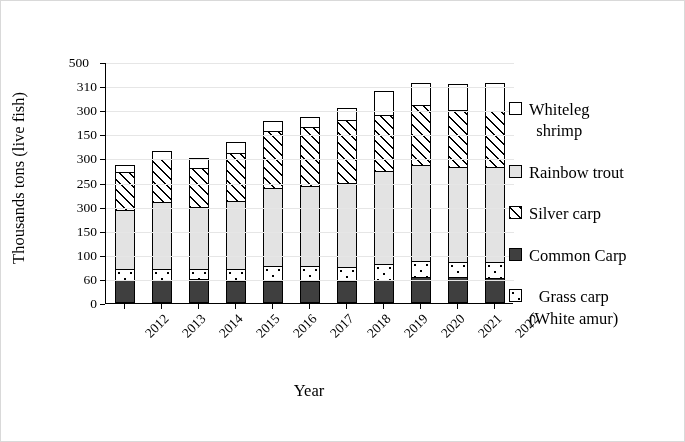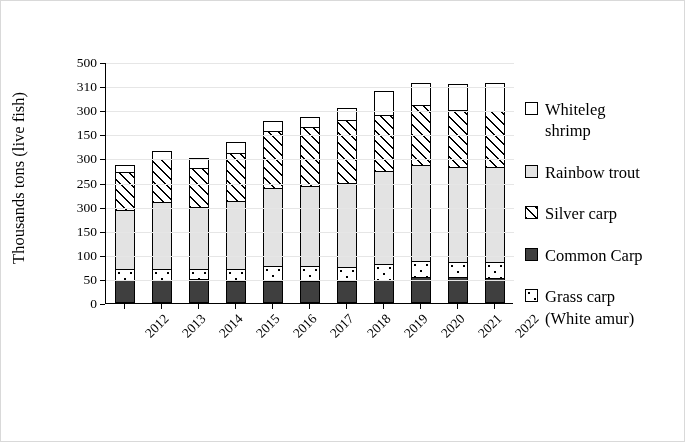--- a/index.html
+++ b/index.html
@@ -31,21 +31,21 @@
   .f-shrimp{background:#ffffff;}
 
   .xtick{position:absolute;top:248px;font-size:13.5px;transform:rotate(-45deg);transform-origin:right top;white-space:nowrap;}
   .xtick-mark{position:absolute;top:0;width:1px;height:5px;background:#000;}
 
   .ylabel{position:absolute;left:4px;top:52px;width:28px;height:250px;display:flex;align-items:center;justify-content:center;}
   .ylabel span{transform:rotate(-90deg);white-space:nowrap;font-size:16.5px;}
   .xlabel{position:absolute;left:104px;top:380px;width:408px;text-align:center;font-size:16.5px;}
 
   
-  .legend{position:absolute;left:524px;top:98px;width:158px;}
+  .legend{position:absolute;left:508px;top:98px;width:158px;text-align:center;}
   .legend-item{display:flex;align-items:flex-start;margin-bottom:20px;}
   .legend-key{width:13px;height:13px;box-sizing:border-box;border:1px solid #000;flex:0 0 13px;margin-top:3px;margin-right:7px;}
   .legend-text{font-size:16.5px;line-height:1.3;}
 </style>
 </head>
 <body>
 
 <div id="frame">
 
   <div class="ylabel">
@@ -162,20 +162,21 @@
       <div class="gridline" style="top: 96.4px;"></div>
       <div class="gridline" style="top: 72.3px;"></div>
       <div class="gridline" style="top: 48.2px;"></div>
       <div class="gridline" style="top: 24.1px;"></div>
       <div class="gridline" style="top: 0px;"></div>
     </div>
 
   <div id="yaxis"></div>
   <div id="xaxis"></div>
 
+  <div class="xlabel">Year</div>
 
   <div class="legend" id="legend">
       <div class="legend-item">
         <span class="legend-key f-shrimp"></span>
         <span class="legend-text">Whiteleg<br>  shrimp</span>
       </div>
       <div class="legend-item">
         <span class="legend-key f-rainbow"></span>
         <span class="legend-text">Rainbow trout</span>
       </div>
@@ -187,39 +188,39 @@
         <span class="legend-key f-common"></span>
         <span class="legend-text">Common Carp</span>
       </div>
       <div class="legend-item">
         <span class="legend-key f-grass"></span>
         <span class="legend-text">Grass carp<br>  (White amur)</span>
       </div>
     </div>
 <div class="ytick-label" style="left: 56px; top: 303px;">0</div>
     <div class="ytick-mark" style="left: 99px; top: 303px;"></div>
-    <div class="ytick-label" style="left: 56px; top: 278.9px;">50</div>
+    <div class="ytick-label" style="left: 56px; top: 278.9px;">60</div>
     <div class="ytick-mark" style="left: 99px; top: 278.9px;"></div>
     <div class="ytick-label" style="left: 56px; top: 254.8px;">100</div>
     <div class="ytick-mark" style="left: 99px; top: 254.8px;"></div>
     <div class="ytick-label" style="left: 56px; top: 230.7px;">150</div>
     <div class="ytick-mark" style="left: 99px; top: 230.7px;"></div>
     <div class="ytick-label" style="left: 56px; top: 206.6px;">300</div>
     <div class="ytick-mark" style="left: 99px; top: 206.6px;"></div>
     <div class="ytick-label" style="left: 56px; top: 182.5px;">250</div>
     <div class="ytick-mark" style="left: 99px; top: 182.5px;"></div>
     <div class="ytick-label" style="left: 56px; top: 158.4px;">300</div>
     <div class="ytick-mark" style="left: 99px; top: 158.4px;"></div>
     <div class="ytick-label" style="left: 56px; top: 134.3px;">150</div>
     <div class="ytick-mark" style="left: 99px; top: 134.3px;"></div>
     <div class="ytick-label" style="left: 56px; top: 110.2px;">300</div>
     <div class="ytick-mark" style="left: 99px; top: 110.2px;"></div>
     <div class="ytick-label" style="left: 56px; top: 86.1px;">310</div>
     <div class="ytick-mark" style="left: 99px; top: 86.1px;"></div>
-    <div class="ytick-label" style="left: 56px; top: 62px;">500</div>
+    <div class="ytick-label" style="left: 48px; top: 62px;">500</div>
     <div class="ytick-mark" style="left: 99px; top: 62px;"></div>
     <div class="xtick-mark" style="left: 122.545px; top: 303px;"></div>
     <div class="xtick" style="left: 132.545px; top: 310px;">2012</div>
     <div class="xtick-mark" style="left: 159.636px; top: 303px;"></div>
     <div class="xtick" style="left: 169.636px; top: 310px;">2013</div>
     <div class="xtick-mark" style="left: 196.727px; top: 303px;"></div>
     <div class="xtick" style="left: 206.727px; top: 310px;">2014</div>
     <div class="xtick-mark" style="left: 233.818px; top: 303px;"></div>
     <div class="xtick" style="left: 243.818px; top: 310px;">2015</div>
     <div class="xtick-mark" style="left: 270.909px; top: 303px;"></div>

